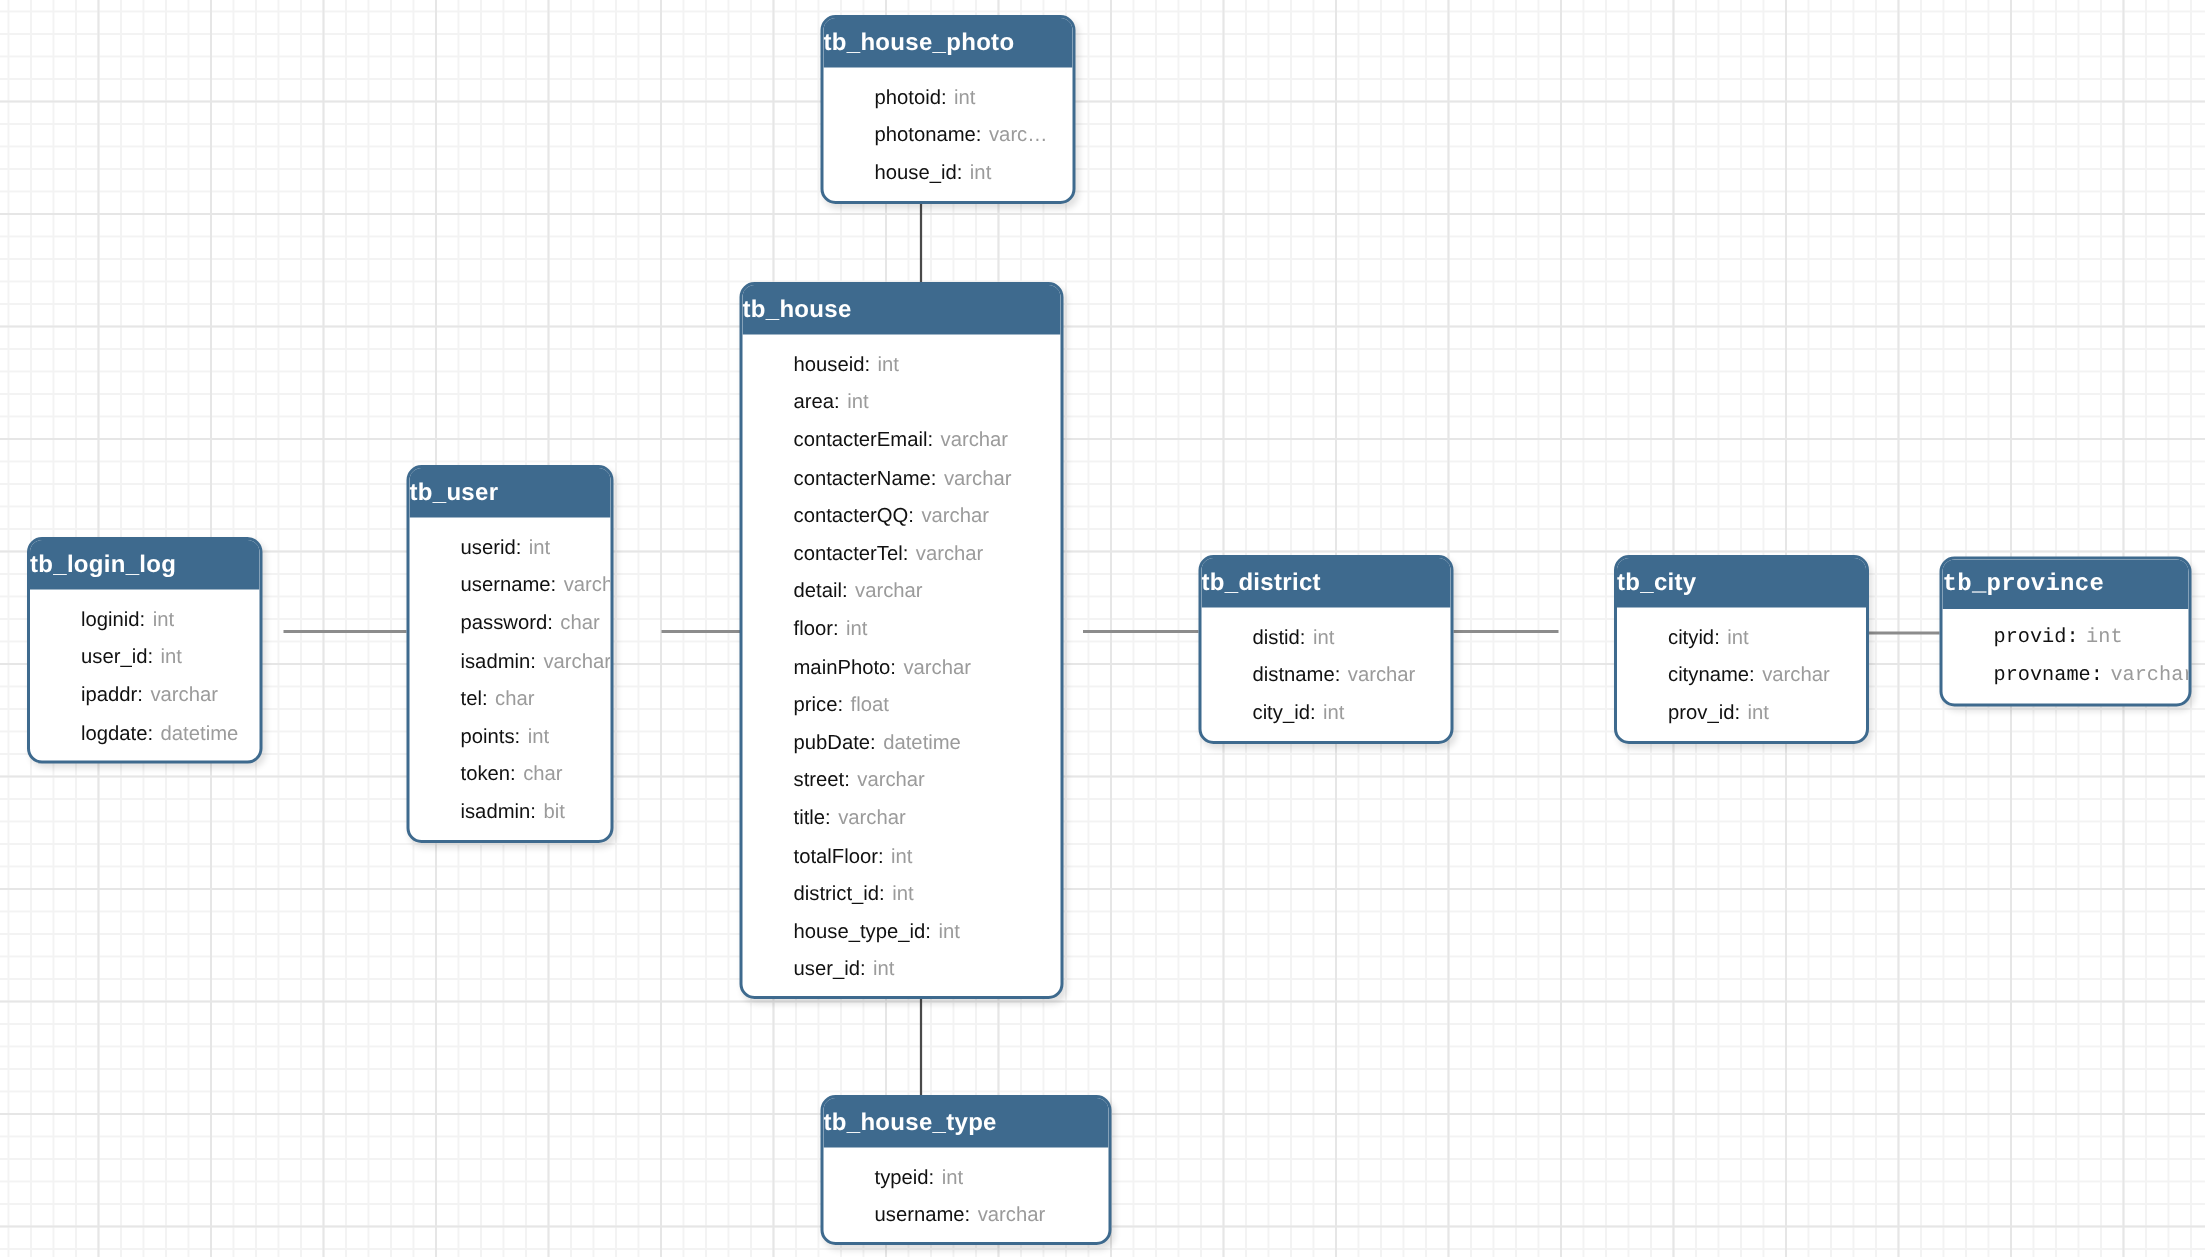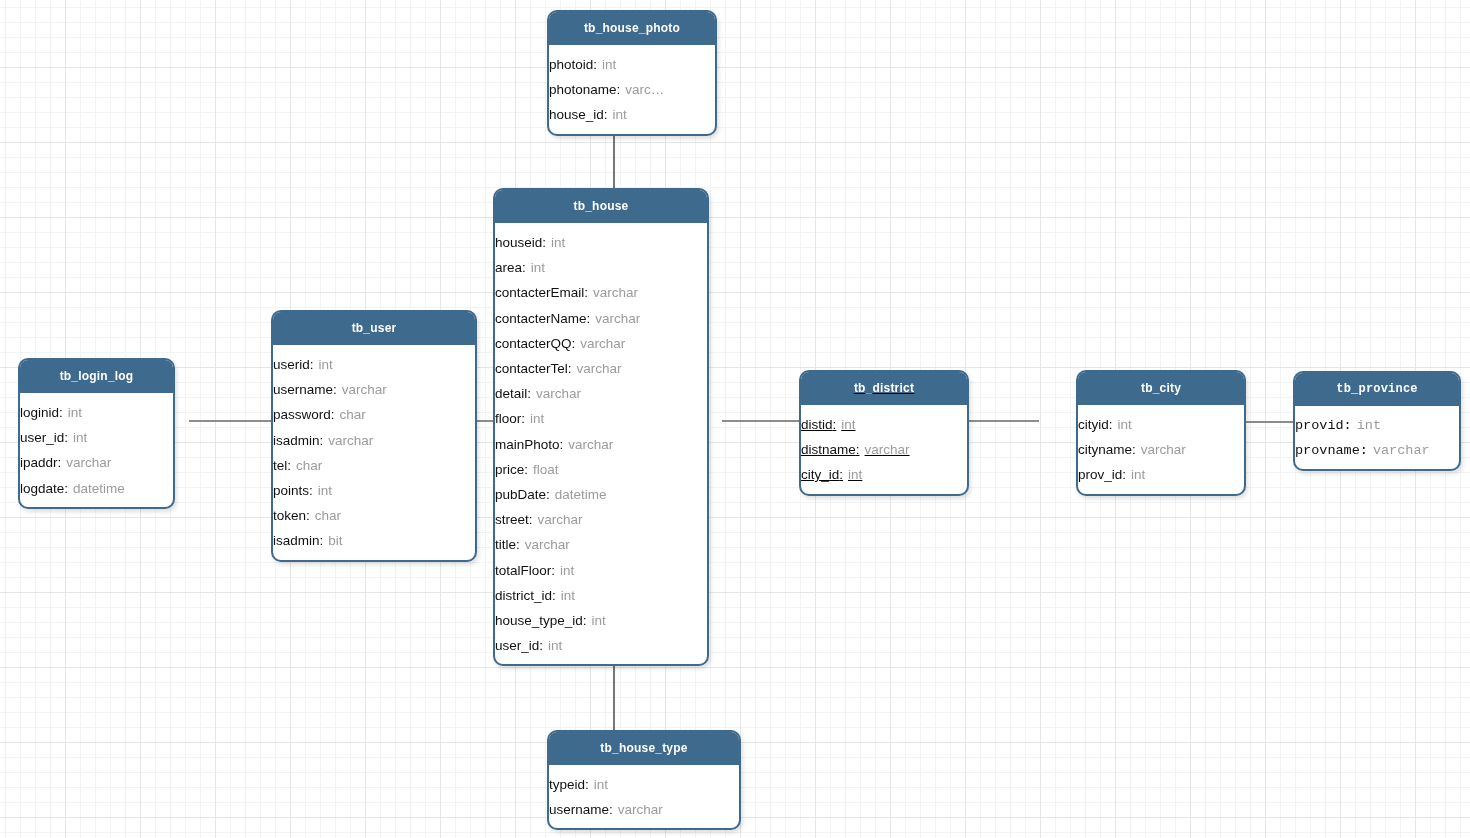--- a/index.html
+++ b/index.html
@@ -36,33 +36,34 @@
     background:var(--body-bg);
     border:2px solid var(--slate);
     border-radius:10px;
     box-shadow:2px 3px 4px rgba(0,0,0,0.12);
     overflow:hidden;
   }
   .table-header{
     background:var(--slate);
     color:#ffffff;
     font-weight:bold;
-    font-size:12px;
-    text-align:center;
+    font-size:16px;
+    text-align:left;
     height:33px;
     line-height:33px;
     letter-spacing:0.2px;
   }
   .table-body{
     padding:7px 0 6px 0;
   }
   .field-row{
     height:25.2px;
     display:flex;
     align-items:center;
+    padding-left:34px;
     padding-right:8px;
     white-space:nowrap;
     overflow:hidden;
     font-size:13.5px;
   }
   .field-name{color:var(--name-color);}
   .field-type{color:var(--type-color);margin-left:5px;}
 </style>
 </head>
 <body>
@@ -180,21 +181,21 @@
           <span class="field-name">:</span>
           <span class="field-type">int</span>
         </div>
         <div class="field-row">
           <span class="field-name">user_id</span>
           <span class="field-name">:</span>
           <span class="field-type">int</span>
         </div>
       </div>
     </div>
-    <div class="table" style="left: 271px; top: 310px; width: 206px;">
+    <div class="table" style="left: 271px; top: 310px; width: 138px;">
       <div class="table-header">tb_user</div>
       <div class="table-body">
         <div class="field-row">
           <span class="field-name">userid</span>
           <span class="field-name">:</span>
           <span class="field-type">int</span>
         </div>
         <div class="field-row">
           <span class="field-name">username</span>
           <span class="field-name">:</span>
@@ -250,21 +251,21 @@
           <span class="field-name">:</span>
           <span class="field-type">varchar</span>
         </div>
         <div class="field-row">
           <span class="field-name">logdate</span>
           <span class="field-name">:</span>
           <span class="field-type">datetime</span>
         </div>
       </div>
     </div>
-    <div class="table" style="left: 799px; top: 370px; width: 170px; text-decoration: underline;">
+    <div class="table" style="left: 799px; top: 370px; width: 170px;">
       <div class="table-header">tb_district</div>
       <div class="table-body">
         <div class="field-row">
           <span class="field-name">distid</span>
           <span class="field-name">:</span>
           <span class="field-type">int</span>
         </div>
         <div class="field-row">
           <span class="field-name">distname</span>
           <span class="field-name">:</span>

